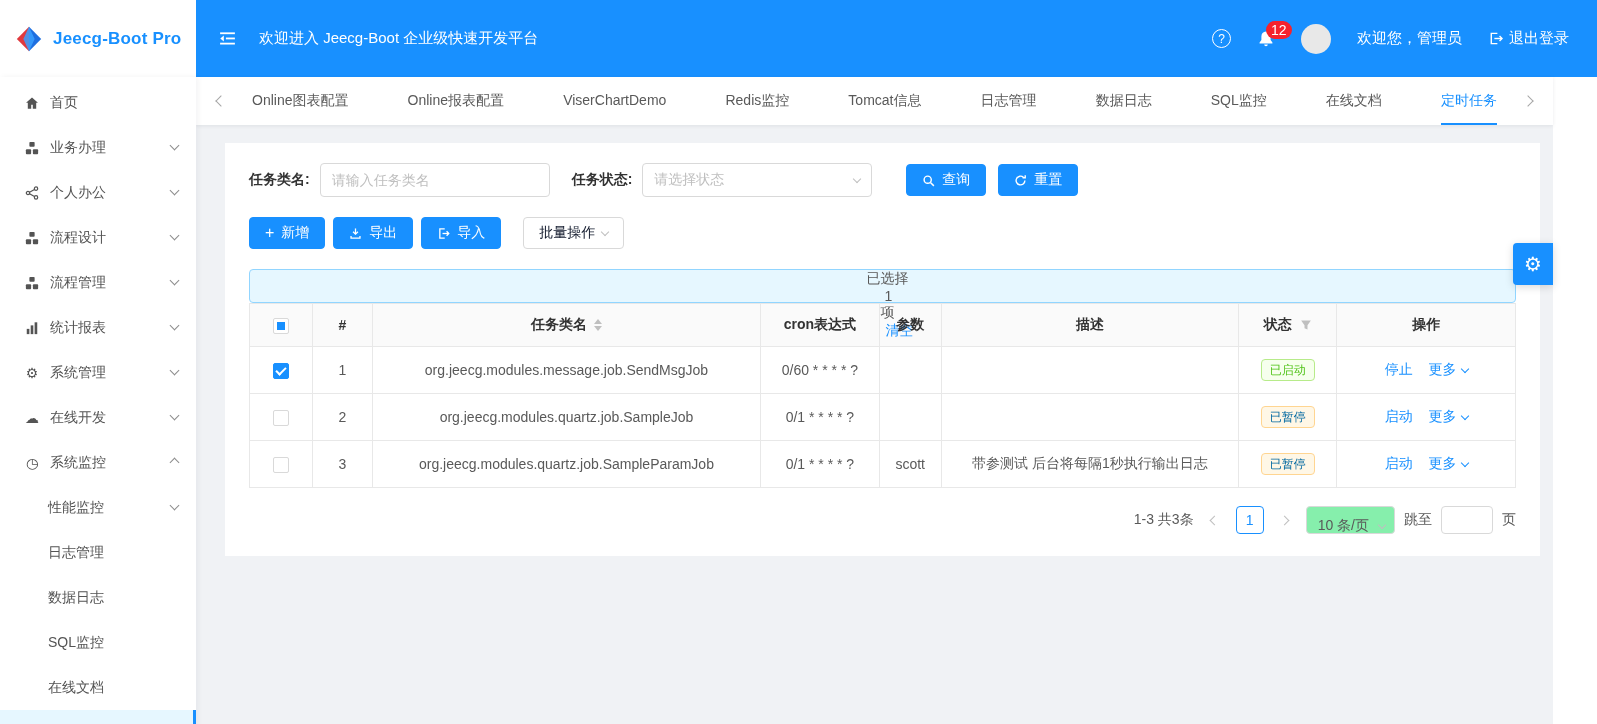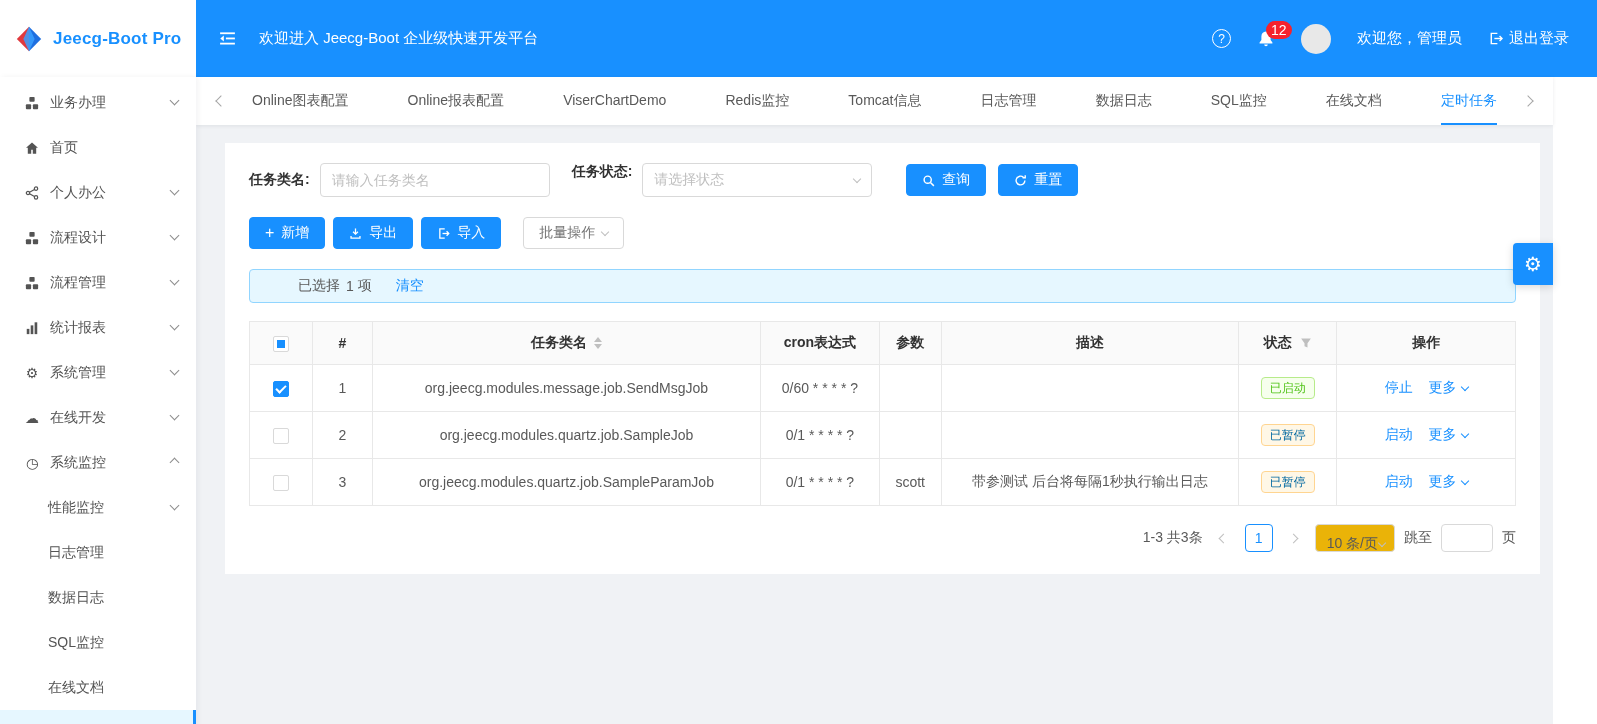--- a/index.html
+++ b/index.html
@@ -53,37 +53,37 @@
 
   
   .content-scroll { flex:1; background:#f0f2f5; padding:18px 13px 0 29px; overflow:hidden; }
   .card { background:#fff; padding:20px 24px 22px; }
 
   
   .filter-row { display:flex; align-items:center; margin-bottom:20px; }
   .f-label { color:#333; font-weight:600; margin-right:10px; white-space:nowrap; }
   .f-input { width:230px; height:34px; border:1px solid #d9d9d9; border-radius:4px; padding:0 11px; font-size:14px; color:#595959; outline:none; font-family:inherit; }
   .f-input::placeholder { color:#bfbfbf; }
-  .f-group2 { margin-left:22px; display:flex; }
+  .f-group2 { margin-left:22px; display:flex; align-items:center; }
   .f-select { width:230px; height:34px; border:1px solid #d9d9d9; border-radius:4px; padding:0 11px; display:flex; align-items:center; justify-content:space-between; background:#fff; cursor:pointer; }
   .f-select .ph { color:#bfbfbf; }
   .f-select .chev, .pg-size .chev, .btn-default .chev { border-color:#bfbfbf; width:6px; height:6px; margin-top:-2px; }
   .f-buttons { margin-left:34px; display:flex; gap:12px; }
 
   .btn { height:32px; border-radius:4px; border:1px solid transparent; display:inline-flex; align-items:center; gap:7px; padding:0 15px; font-size:14px; cursor:pointer; white-space:nowrap; font-family:inherit; }
   .btn-primary { background:#1890ff; border-color:#1890ff; color:#fff; }
-  .btn-default { background:#fff; border-color:#d9d9d9; color:#737373; }
+  .btn-default { background:#fff; border-color:#d9d9d9; color:#0f172a; }
   .btn .plus { font-size:16px; line-height:1; }
 
   
   .toolbar { display:flex; gap:8px; margin-bottom:20px; align-items:center; }
   .toolbar .batch { margin-left:14px; }
 
   
-  .sel-bar { height:34px; background:#e6f7ff; border:1px solid #91d5ff; border-radius:4px; display:flex; align-items:center; padding:0 16px 0 48px; margin-bottom:18px; color:#595959; }
+  .sel-bar { height:34px; background:#e6f7ff; border:1px solid #91d5ff; border-radius:4px; display:flex; align-items:center; padding:0 16px 0 26px; color:#595959;flex-direction:column; }
   .sel-bar b { font-weight:normal; margin:0 4px 0 6px; }
   .clear-link { color:#1890ff; margin-left:24px; cursor:pointer; }
 
   
   .jobs-table { width:100%; border-collapse:collapse; table-layout:fixed; }
   .jobs-table th, .jobs-table td { border:1px solid #e8e8e8; text-align:center; padding:12px 8px; overflow:hidden; white-space:nowrap; text-overflow:ellipsis; }
   .jobs-table th { background:#fafafa; color:#333; font-weight:600; }
   .jobs-table td { color:#595959; }
 
   .cb { display:inline-block; width:16px; height:16px; border:1px solid #d9d9d9; border-radius:2px; background:#fff; position:relative; cursor:pointer; vertical-align:middle; }
@@ -103,21 +103,21 @@
 
   .action-link { color:#1890ff; cursor:pointer; margin-right:12px; }
   .action-more { color:#1890ff; cursor:pointer; display:inline-flex; align-items:center; gap:5px; }
   .action-more .chev { border-color:#1890ff; width:6px; height:6px; margin-top:-2px; }
 
   
   .pagination { display:flex; justify-content:flex-end; align-items:center; gap:9px; margin-top:18px; color:#595959; }
   .pg-arrow { width:24px; height:28px; display:flex; align-items:center; justify-content:center; cursor:pointer; }
   .pg-arrow .chev { border-color:#bfbfbf; }
   .pg-current { min-width:28px; height:28px; line-height:26px; border:1px solid #1890ff; border-radius:4px; color:#1890ff; text-align:center; background:#fff; cursor:pointer; padding:0 4px; }
-  .pg-size { height:28px; border:1px solid #d9d9d9; border-radius:4px; background:#eab308; display:inline-flex; align-items:center; gap:1px; padding:12px 9px 0 11px; cursor:pointer; }
+  .pg-size { height:28px; border:1px solid #d9d9d9; border-radius:4px; background:#86efac; display:inline-flex; align-items:center; gap:10px; padding:12px 9px 0 11px; cursor:pointer; }
   .pg-jump-input { width:52px; height:28px; border:1px solid #d9d9d9; border-radius:4px; outline:none; font-family:inherit; padding:0 6px; }
 
   
   .settings-fab { position:absolute; top:243px; right:44px; width:40px; height:42px; background:#1890ff; border-radius:4px 0 0 4px; color:#fff; display:flex; align-items:center; justify-content:center; font-size:20px; cursor:pointer; box-shadow:0 2px 8px rgba(0,0,0,.15); z-index:5; }
 </style>
 </head>
 <body>
 
 <div class="app">
 
@@ -164,35 +164,35 @@
     </div>
   </header>
 
   <div class="body-row">
 
     <aside class="sidebar">
       <ul class="menu">
         <li class="menu-item">
           <span class="mi-icon">
               <svg width="14" height="14" viewBox="0 0 16 16" fill="currentColor">
+                <path d="M8 1.6 1.2 7.6h2v6.9h3.9V10h1.8v4.5h3.9V7.6h2z"></path>
+              </svg>
+            </span>
+          <span>首页</span>
+        </li>
+        <li class="menu-item">
+          <span class="mi-icon">
+              <svg width="14" height="14" viewBox="0 0 16 16" fill="currentColor">
                 <rect x="5" y="1" width="6" height="5.5" rx="1"></rect>
                 <rect x="1" y="9.5" width="6" height="5.5" rx="1"></rect>
                 <rect x="9" y="9.5" width="6" height="5.5" rx="1"></rect>
               </svg>
             </span>
           <span>业务办理</span>
           <span class="chev down"></span>
-        </li>
-        <li class="menu-item">
-          <span class="mi-icon">
-              <svg width="14" height="14" viewBox="0 0 16 16" fill="currentColor">
-                <path d="M8 1.6 1.2 7.6h2v6.9h3.9V10h1.8v4.5h3.9V7.6h2z"></path>
-              </svg>
-            </span>
-          <span>首页</span>
         </li>
         <li class="menu-item">
           <span class="mi-icon">
               <svg width="14" height="14" viewBox="0 0 16 16" fill="none" stroke="currentColor" stroke-width="1.4">
                 <circle cx="3.4" cy="8" r="1.9"></circle>
                 <circle cx="12.6" cy="3" r="1.9"></circle>
                 <circle cx="12.6" cy="13" r="1.9"></circle>
                 <path d="M5.2 7.1 10.8 4M5.2 8.9l5.6 3.1"></path>
               </svg>
             </span>

